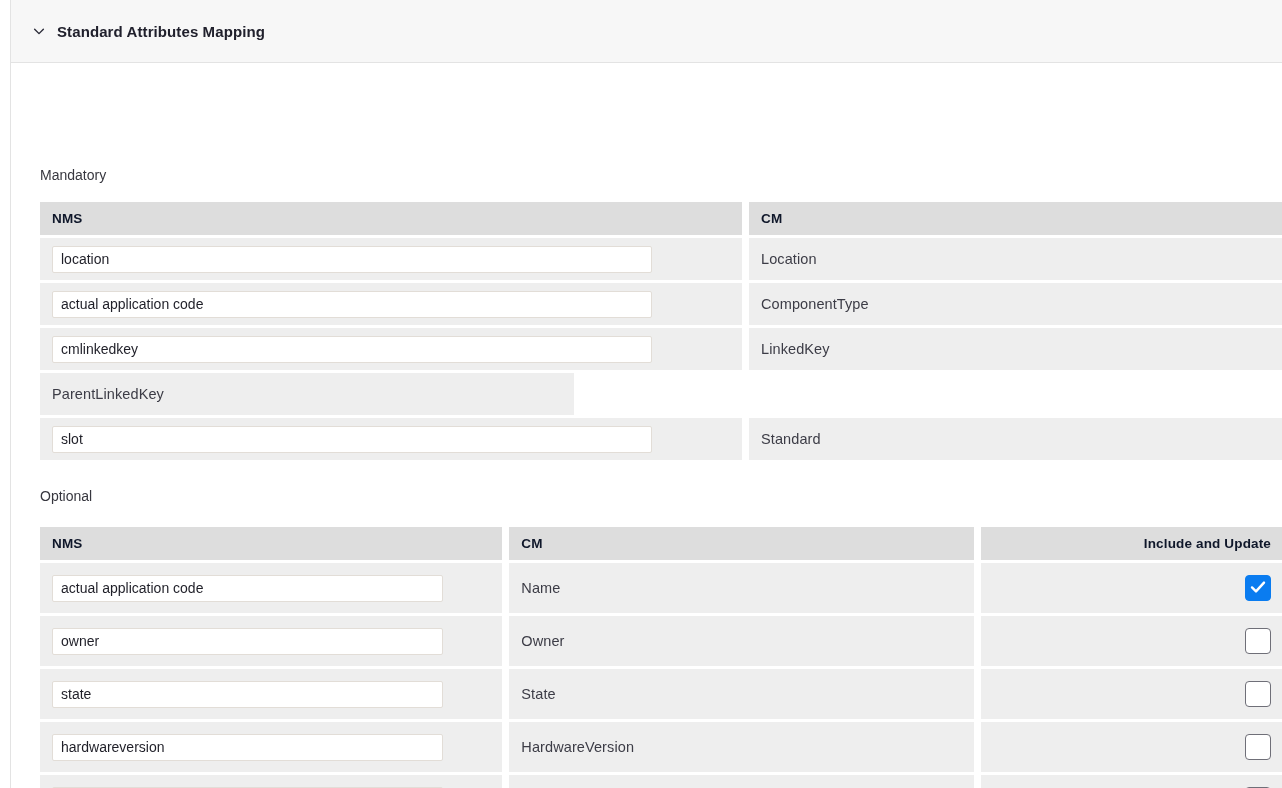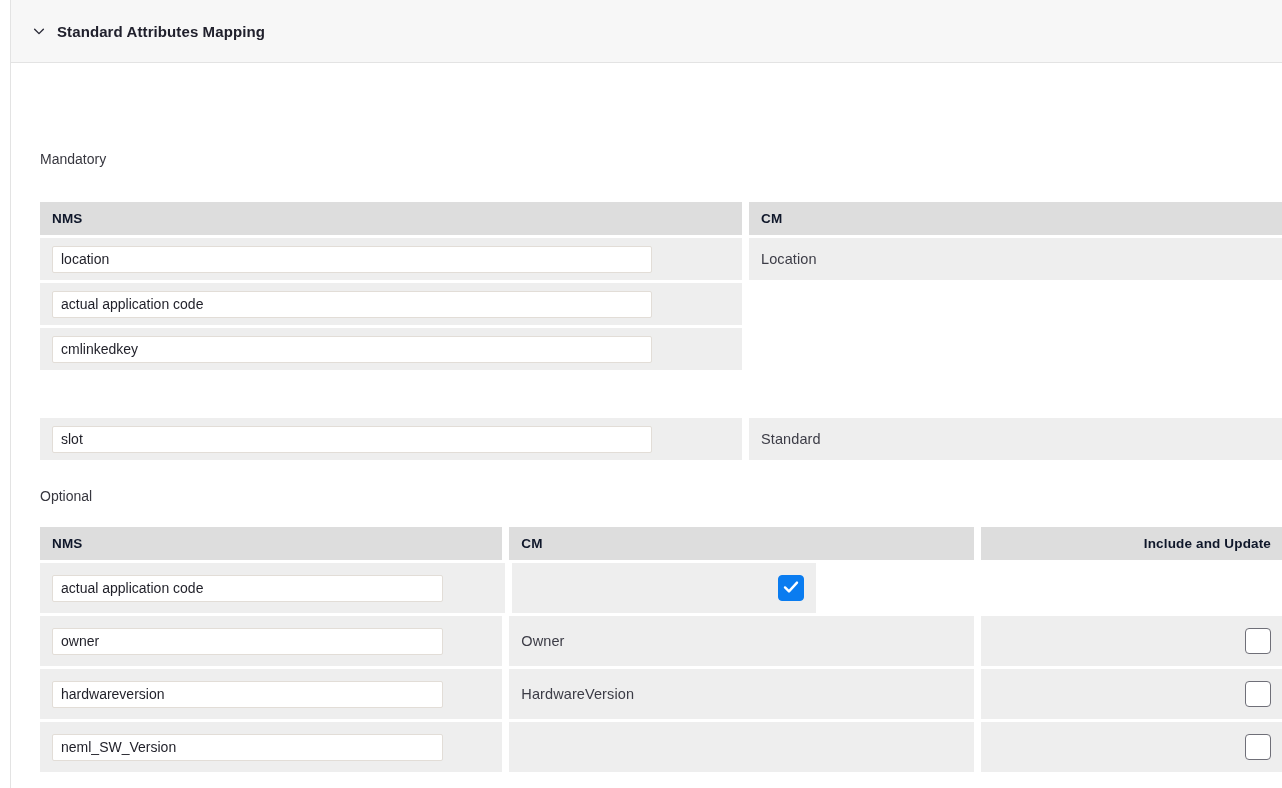--- a/index.html
+++ b/index.html
@@ -58,21 +58,21 @@
     padding: 0;
   }
 
   .section-label {
     font-size: 14px;
     color: #37373f;
     margin: 0;
     padding: 0;
     position: absolute;
   }
-  #label-mandatory { left: 29px; top: 88px; }
+  #label-mandatory { left: 29px; top: 104px; }
   #label-optional  { left: 29px; top: 425px; }
 
   
   .grid {
     position: absolute;
     left: 29px;
     width: 1243px;
     border-collapse: separate;
   }
   #grid-mandatory { top: 139px; }
@@ -199,29 +199,38 @@
         </div>
         <div class="cell col-cm">
           <span class="cm-text">Location</span>
         </div>
       </div>
 
       <div class="grid-row">
         <div class="cell col-nms">
           <input class="nms-input" type="text" value="actual application code" style="">
         </div>
+        <div class="cell col-cm">
+          <span class="cm-text">ComponentType</span>
+        </div>
       </div>
 
       <div class="grid-row">
         <div class="cell col-nms">
           <input class="nms-input" type="text" value="cmlinkedkey" style="">
         </div>
-      </div>
-
-      <div class="grid-row">
+        <div class="cell col-cm">
+          <span class="cm-text">LinkedKey</span>
+        </div>
+      </div>
+
+      <div class="grid-row">
+        <div class="cell col-cm">
+          <span class="cm-text">ParentLinkedKey</span>
+        </div>
       </div>
 
       <div class="grid-row">
         <div class="cell col-nms">
           <input class="nms-input" type="text" value="slot" style="">
         </div>
         <div class="cell col-cm">
           <span class="cm-text">Standard</span>
         </div>
       </div>
@@ -235,20 +244,23 @@
       <div class="grid-head">
         <div class="cell col-nms">NMS</div>
         <div class="cell col-cm">CM</div>
         <div class="cell col-inc">Include and Update</div>
       </div>
 
       <div class="grid-row">
         <div class="cell col-nms">
           <input class="nms-input" type="text" value="actual application code" style="">
         </div>
+        <div class="cell col-cm">
+          <span class="cm-text">Name</span>
+        </div>
         <div class="cell col-inc">
           <span class="checkbox checked">
             <svg class="tick" viewBox="0 0 16 16" aria-hidden="true">
               <path d="M2 8.4 L6 12.4 L14 3.6" fill="none" stroke="#ffffff" stroke-width="2.4" stroke-linecap="round" stroke-linejoin="round"></path>
             </svg>
           </span>
         </div>
       </div>
 
       <div class="grid-row">
@@ -258,45 +270,58 @@
         <div class="cell col-cm">
           <span class="cm-text">Owner</span>
         </div>
         <div class="cell col-inc">
           <span class="checkbox">
             
           </span>
         </div>
       </div>
 
-
-      <div class="grid-row">
-        <div class="cell col-nms">
-          <input class="nms-input" type="text" value="hardwareversion" style="">
-        </div>
-        <div class="cell col-cm">
-          <span class="cm-text">HardwareVersion</span>
+      <div class="grid-row">
+        <div class="cell col-nms">
+          <input class="nms-input" type="text" value="state" style="">
+        </div>
+        <div class="cell col-cm">
+          <span class="cm-text">State</span>
         </div>
         <div class="cell col-inc">
           <span class="checkbox">
             
           </span>
         </div>
       </div>
 
       <div class="grid-row">
         <div class="cell col-nms">
-          <input class="nms-input" type="text" value="neml_SW_Version" style="">
-        </div>
-        <div class="cell col-cm">
-          
+          <input class="nms-input" type="text" value="hardwareversion" style="">
+        </div>
+        <div class="cell col-cm">
+          <span class="cm-text">HardwareVersion</span>
         </div>
         <div class="cell col-inc">
           <span class="checkbox">
             
           </span>
         </div>
       </div>
 
+      <div class="grid-row">
+        <div class="cell col-nms">
+          <input class="nms-input" type="text" value="neml_SW_Version" style="">
+        </div>
+        <div class="cell col-cm">
+          
+        </div>
+        <div class="cell col-inc">
+          <span class="checkbox">
+            
+          </span>
+        </div>
+      </div>
+
     </div>
 
   </div>
 </div>
 
 </body></html>

